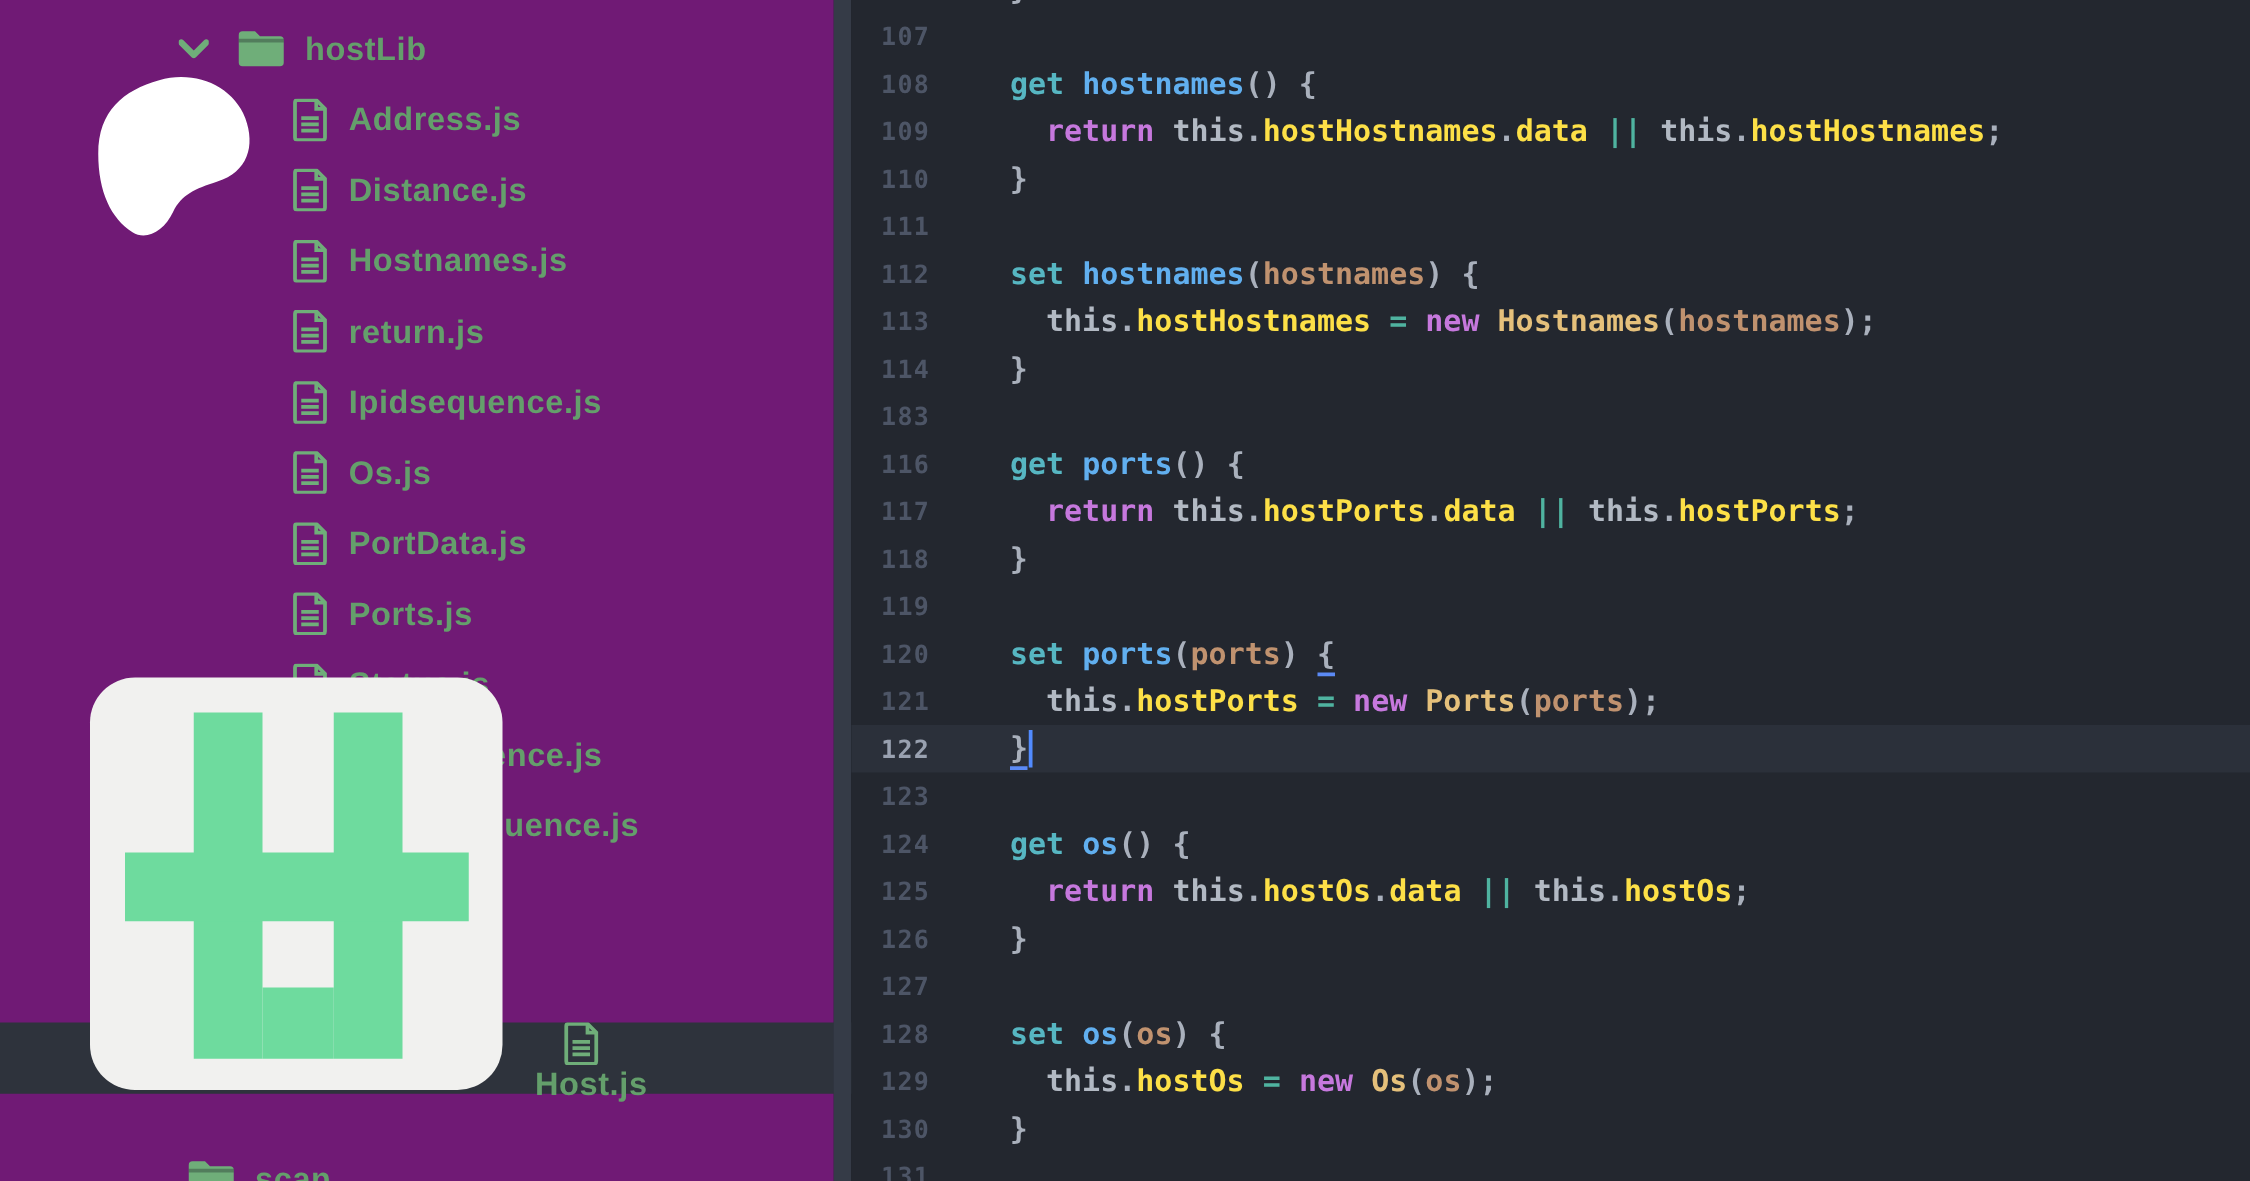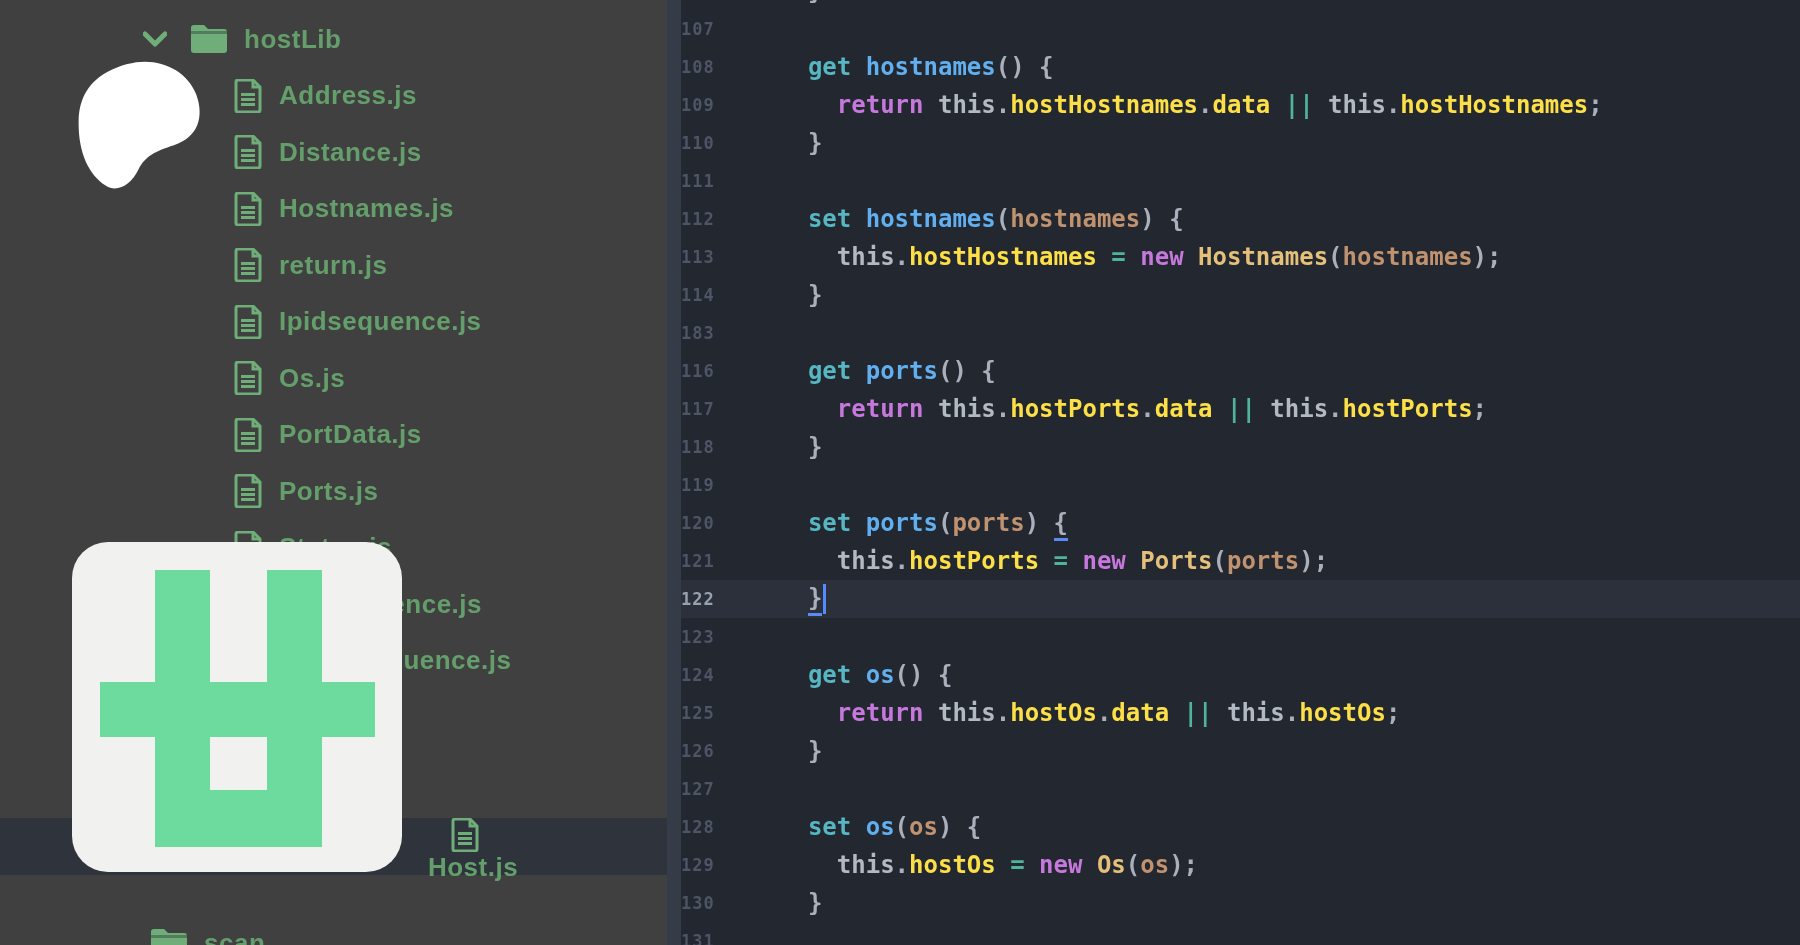--- a/index.html
+++ b/index.html
@@ -1,38 +1,38 @@
 <!DOCTYPE html>
 <html><head>
 <meta charset="utf-8">
 <style>
   html,body{margin:0;padding:0;background:#16181d;}
   #stage{position:relative;width:1800px;height:945px;overflow:hidden;
          background:#1d2127;font-family:"Liberation Sans",sans-serif;}
 
   
-  #tree{position:absolute;left:0;top:0;width:667px;height:945px;background:#404040;}
+  #tree{position:absolute;left:0;top:0;width:667px;height:945px;background:#701a75;}
   .trow{position:absolute;left:0;width:660px;height:57px;display:flex;align-items:center;
         color:#649f6b;font-size:26px;font-weight:bold;letter-spacing:.5px;cursor:default;}
   .trow.selected{background:#2e333c;}
   .chev{flex:none;width:47px;display:flex;align-items:center;}
   .spacer{flex:none;width:49px;}
   .ticon{flex:none;margin-right:16px;display:flex;align-items:center;}
   .tlabel{white-space:pre;}
 
   
   #divider{position:absolute;left:667px;top:0;width:14px;height:945px;background:#353b47;}
 
   
   #editor{position:absolute;left:681px;top:0;width:1119px;height:945px;background:#23272f;overflow:hidden;}
   #lines{position:absolute;left:0;top:-28px;width:100%;}
   .cl{height:38px;display:flex;align-items:center;
       font-family:"DejaVu Sans Mono",monospace;font-size:24px;font-weight:bold;}
-  .ln{flex:none;width:63px;text-align:left;color:#4d5566;
-      font-size:17px;letter-spacing:1px;}
+  .ln{flex:none;width:63px;text-align:right;color:#4d5566;
+      font-size:20px;letter-spacing:1px;}
   .lc{padding-left:35px;white-space:pre;color:#a9b0bc;}
   .cl.active{background:#2b303a;}
   .cl.active .ln{color:#99a1b0;}
 
   .tok-kw{color:#56b6c2;}    
   .tok-kw2{color:#c678dd;}   
   .tok-fn{color:#61afef;}    
   .tok-param{color:#c0926f;} 
   .tok-this{color:#b2b9c3;text-align:right;}
   .tok-prop{color:#fde047;}

